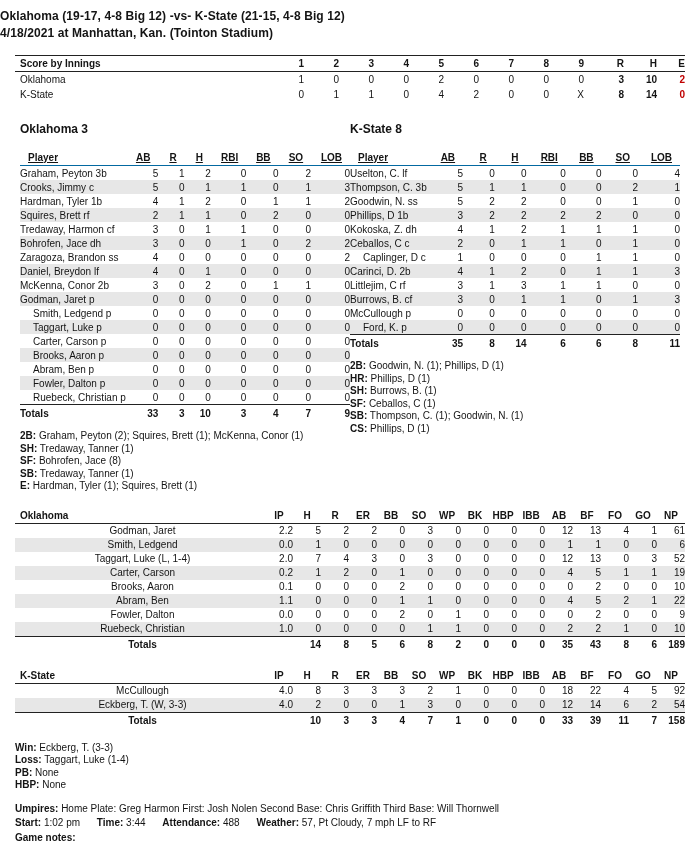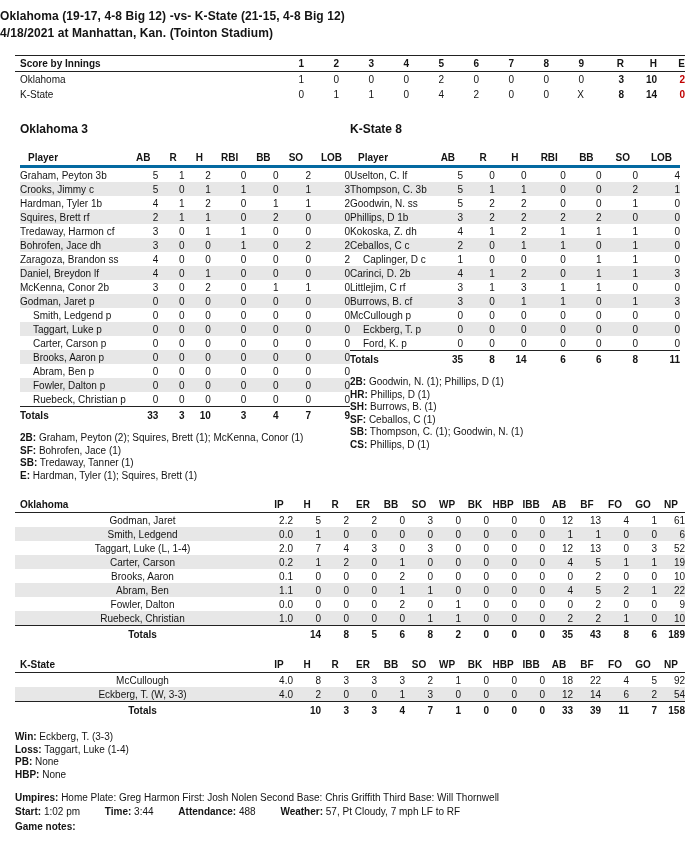--- a/index.html
+++ b/index.html
@@ -53,23 +53,24 @@
   .batting-col { flex: 1; min-width: 0; }
   .team-heading {
     font-weight: bold;
     font-size: 12px;
     margin: 6px 0 14px 0;
   }
   table.stat-table { width: 100%; }
   .stat-table th {
     font-weight: bold;
     text-align: right;
-    border-bottom: 3px solid #0369a1;
+    border-bottom: 1px solid #0369a1;
     padding: 2px 8px;
     white-space: nowrap;
+    text-decoration: underline;
   }
   .stat-table th.name { text-align: left; }
   .stat-table td {
     text-align: right;
     padding: 1.5px 0;
     white-space: nowrap;
   }
   .stat-table td.name { text-align: left; }
   .stat-table td.name.indent { padding-left: 13px; }
   .stat-table tbody tr:nth-child(even) { background: #e7e7e7; }
@@ -97,21 +98,21 @@
   .pitch-table td.name { text-align: center; padding-left: 5px; }
   .pitch-table tbody tr:nth-child(even) { background: #e7e7e7; }
   .pitch-table tfoot td { font-weight: bold; border-top: 1px solid #222; padding: 2.5px 0; }
   .pitch-table .pnum { width: 28px; }
 
   
   .decisions { margin: 13px 15px 0 15px; line-height: 12.5px; }
   .footer { margin: 10px 15px 0 15px; }
   .umpires-line { margin-top: 1px; line-height: 13px; }
   .meta-line { margin-top: 1px; line-height: 13px; }
-  .meta-line .seg { margin-right: 22px; text-align: center; }
+  .meta-line .seg { margin-right: 14px; text-align: center; }
   .game-notes-label { font-weight: bold; margin-top: 2px; line-height: 13px; }
   b { font-weight: bold; }
 </style>
 </head>
 <body>
 
 <div class="page">
 
   <div class="title">Oklahoma (19-17, 4-8 Big 12) -vs- K-State (21-15, 4-8 Big 12)</div>
   <div class="subtitle">4/18/2021 at Manhattan, Kan. (Tointon Stadium)</div>
@@ -364,21 +365,22 @@
               <td>10</td>
               <td>3</td>
               <td>4</td>
               <td>7</td>
               <td>9</td>
             </tr>
           </tfoot>
         </table>
         <div class="notes">
           <div><b>2B:</b> <span>Graham, Peyton (2); Squires, Brett (1); McKenna, Conor (1)</span></div>
-          <div><b>SF:</b> <span>Bohrofen, Jace (1)</span></div>
+          <div><b>SH:</b> <span>Tredaway, Tanner (1)</span></div>
+          <div><b>SF:</b> <span>Bohrofen, Jace (8)</span></div>
           <div><b>SB:</b> <span>Tredaway, Tanner (1)</span></div>
           <div><b>E:</b> <span>Hardman, Tyler (1); Squires, Brett (1)</span></div>
         </div>
       </div>
     <div class="batting-col" id="batting-1">
         <div class="team-heading">K-State 8</div>
         <table class="stat-table">
           <thead>
             <tr>
               <th class="name">Player</th>
@@ -487,30 +489,20 @@
               <td>3</td>
               <td>0</td>
               <td>1</td>
               <td>1</td>
               <td>0</td>
               <td>1</td>
               <td>3</td>
             </tr>
             <tr>
               <td class="name">McCullough p</td>
-              <td>0</td>
-              <td>0</td>
-              <td>0</td>
-              <td>0</td>
-              <td>0</td>
-              <td>0</td>
-              <td>0</td>
-            </tr>
-            <tr>
-              <td class="name indent">Eckberg, T. p</td>
               <td>0</td>
               <td>0</td>
               <td>0</td>
               <td>0</td>
               <td>0</td>
               <td>0</td>
               <td>0</td>
             </tr>
             <tr>
               <td class="name indent">Ford, K. p</td>

